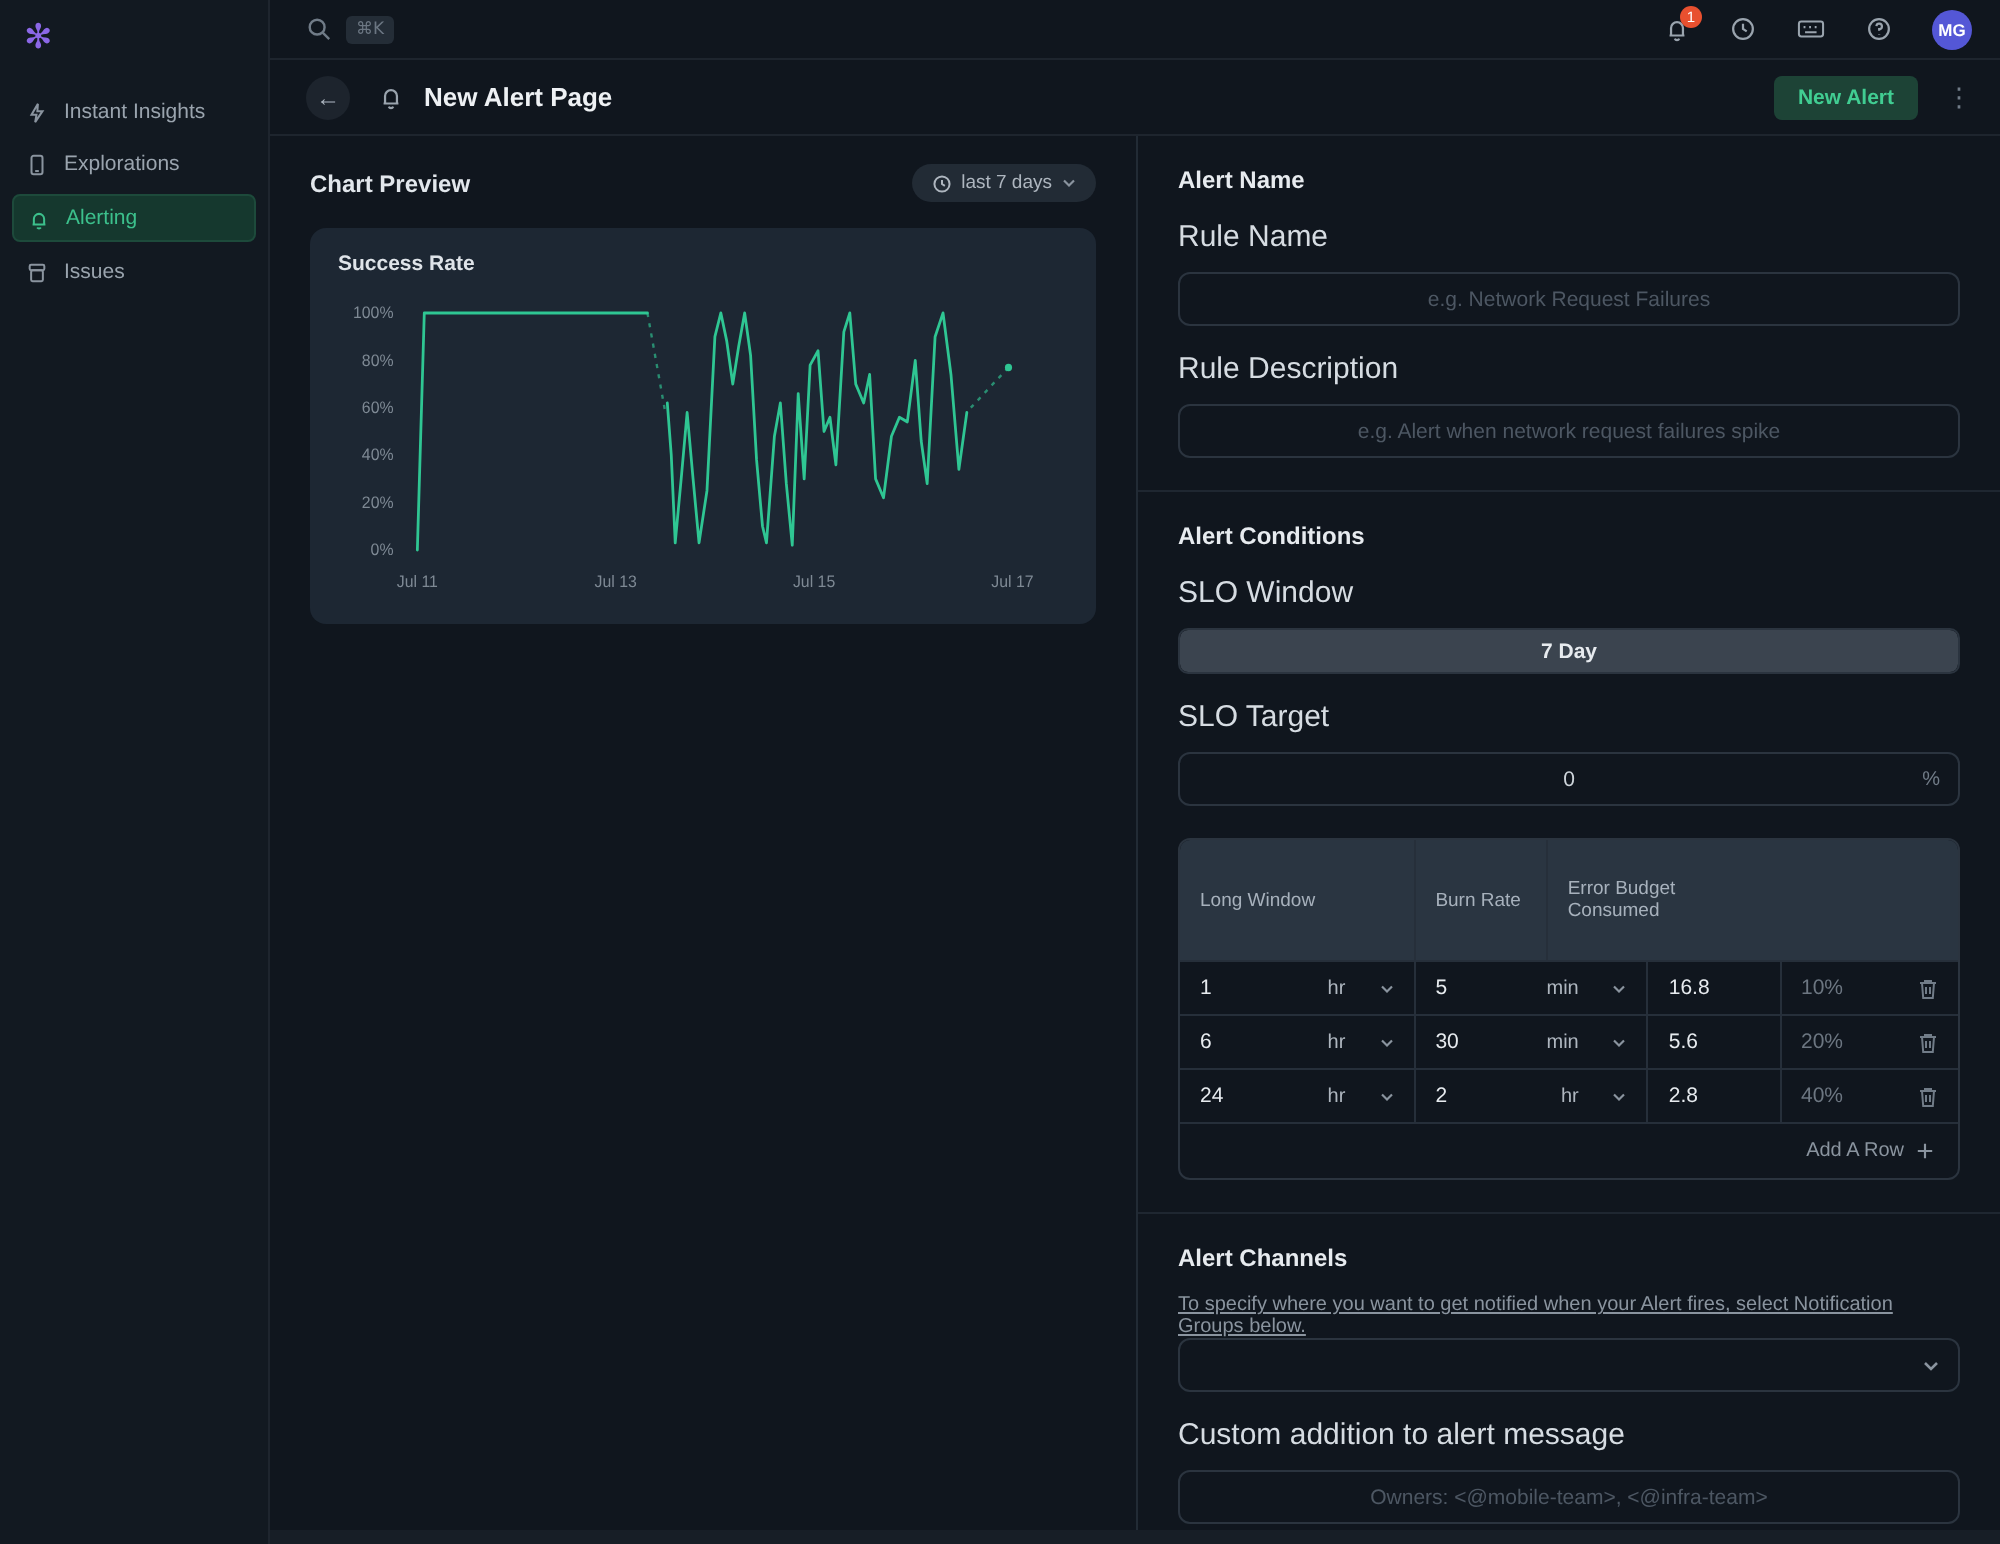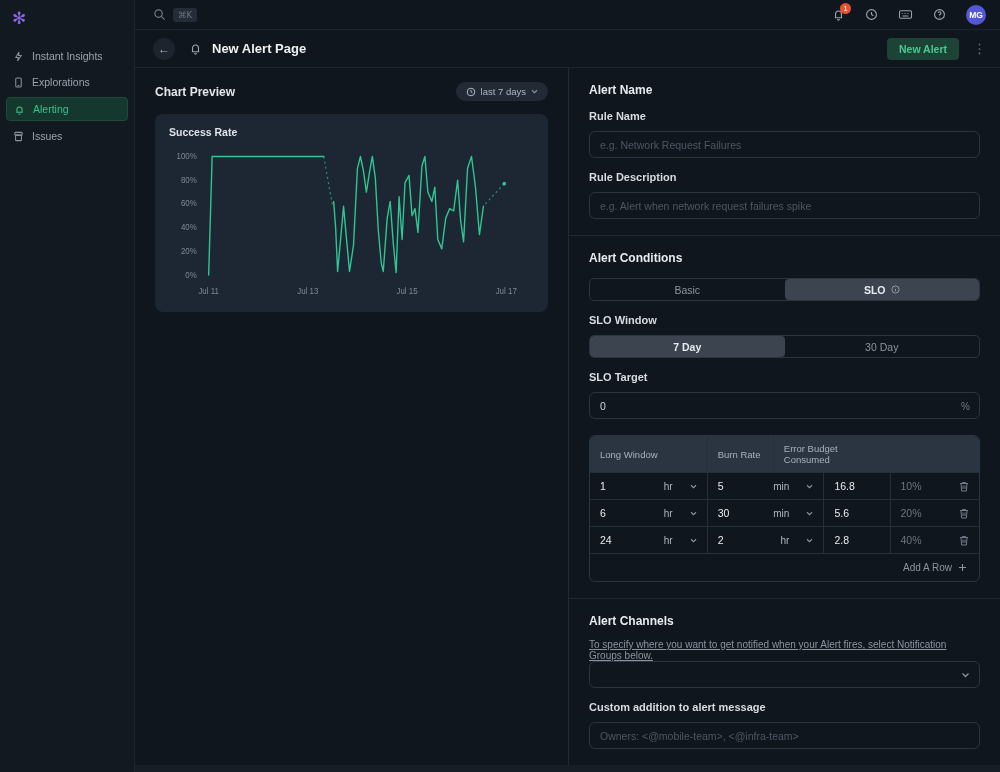--- a/index.html
+++ b/index.html
@@ -44,34 +44,34 @@
   .chart-card-title { font-size:10.5px; font-weight:bold; color:#dfe4e9; margin-bottom:6px; }
   .chart-svg { width:100%; height:158px; display:block; }
   .chart-svg text { fill:#7e8994; font-size:8px; font-family:"Liberation Sans", sans-serif; }
   .seg-solid { fill:none; stroke-width:1.4; stroke-linejoin:round; stroke-linecap:round; }
   .seg-dotted { fill:none; stroke-width:1.2; stroke-dasharray:2 3; opacity:.65; }
 
   
   .section { padding:15px 20px 16px 20px; border-bottom:1px solid #1f2731; }
   .section:last-child { border-bottom:none; }
   .sec-heading { font-size:12px; font-weight:bold; color:#e7ebef; }
-  .field-label { font-size:11px; font-weight:bold; color:#d6dce2; margin:13px 0 9px; }
-  .text-input { width:100%; height:27px; background:transparent; border:1px solid #2b343f; border-radius:6px; color:#cdd4da; font-size:10.5px; padding:0 10px; font-family:"Liberation Sans", sans-serif; }
+  .field-label { font-size:15px; font-weight:normal; color:#d6dce2; margin:13px 0 9px; }
+  .text-input { width:100%; height:27px; background:transparent; border:1px solid #2b343f; border-radius:6px; color:#cdd4da; font-size:10.5px; padding:0 10px; font-family:"Liberation Sans", sans-serif;text-align:center; }
   .text-input::placeholder { color:#4d5763; }
   .input-suffix-wrap { position:relative; }
   .input-suffix { position:absolute; right:10px; top:50%; transform:translateY(-50%); color:#717c88; font-size:10px; }
 
   .segmented { display:flex; border:1px solid #2b343f; border-radius:5px; overflow:hidden; height:23px; }
   .segment { flex:1; display:flex; align-items:center; justify-content:center; gap:5px; font-size:10.5px; color:#8a949f; background:transparent; border:none; cursor:pointer; font-family:"Liberation Sans", sans-serif; }
   .segment.active { background:#3b444f; color:#e7ebef; font-weight:bold; border-radius:4px; }
 
   
   .slo-table { margin-top:16px; border:1px solid #2b343f; border-radius:6px; overflow:hidden; font-size:10.5px; }
   .t-head { display:flex; background:#2a3541; color:#a7b1bc; }
-  .t-head .t-cell { padding:7px 10px; font-size:9.5px; }
+  .t-head .t-cell { padding:19px 10px; font-size:9.5px; }
   .t-row { display:flex; border-top:1px solid #262f3a; align-items:stretch; }
   .t-cell { padding:0 10px; display:flex; align-items:center; min-height:26px; }
   .t-cell + .t-cell { border-left:1px solid #262f3a; }
   .c1 { width:30%; } .c2 { width:30%; } .c3 { width:17%; } .c4 { width:23%; }
   .cell-split { justify-content:space-between; }
   .unit-select { display:flex; align-items:center; gap:17px; color:#aeb6bf; cursor:pointer; font-size:10px; }
   .budget-val { color:#6c7681; }
   .trash-btn { background:none; border:none; cursor:pointer; display:flex; padding:0; }
   .t-footer { display:flex; justify-content:flex-end; align-items:center; gap:6px; border-top:1px solid #262f3a; padding:8px 12px; color:#8a949f; font-size:10px; cursor:pointer; }
 
@@ -220,34 +220,23 @@
         <div class="section">
           <div class="sec-heading">Alert Name</div>
           <div class="field-label">Rule Name</div>
           <input class="text-input" type="text" placeholder="e.g. Network Request Failures" style="">
           <div class="field-label">Rule Description</div>
           <input class="text-input" type="text" placeholder="e.g. Alert when network request failures spike" style="">
         </div>
 
         <div class="section">
           <div class="sec-heading">Alert Conditions</div>
-          <div class="segmented" style="margin-top:13px;">
-            <button class="segment">Basic</button>
-            <button class="segment active">
-              <span>SLO</span>
-              <svg width="9" height="9" viewBox="0 0 10 10" fill="none" stroke="#9aa4ae" stroke-width="1">
-                  <circle cx="5" cy="5" r="4"></circle>
-                  <path d="M5 4.4 V7 M5 3 V3.2"></path>
-                </svg>
-            </button>
-          </div>
           <div class="field-label">SLO Window</div>
           <div class="segmented">
             <button class="segment active">7 Day</button>
-            <button class="segment">30 Day</button>
           </div>
           <div class="field-label">SLO Target</div>
           <div class="input-suffix-wrap">
             <input class="text-input" type="text" value="0" style="">
             <span class="input-suffix">%</span>
           </div>
 
           <div class="slo-table">
             <div class="t-head">
               <div class="t-cell c1">Long Window</div>

